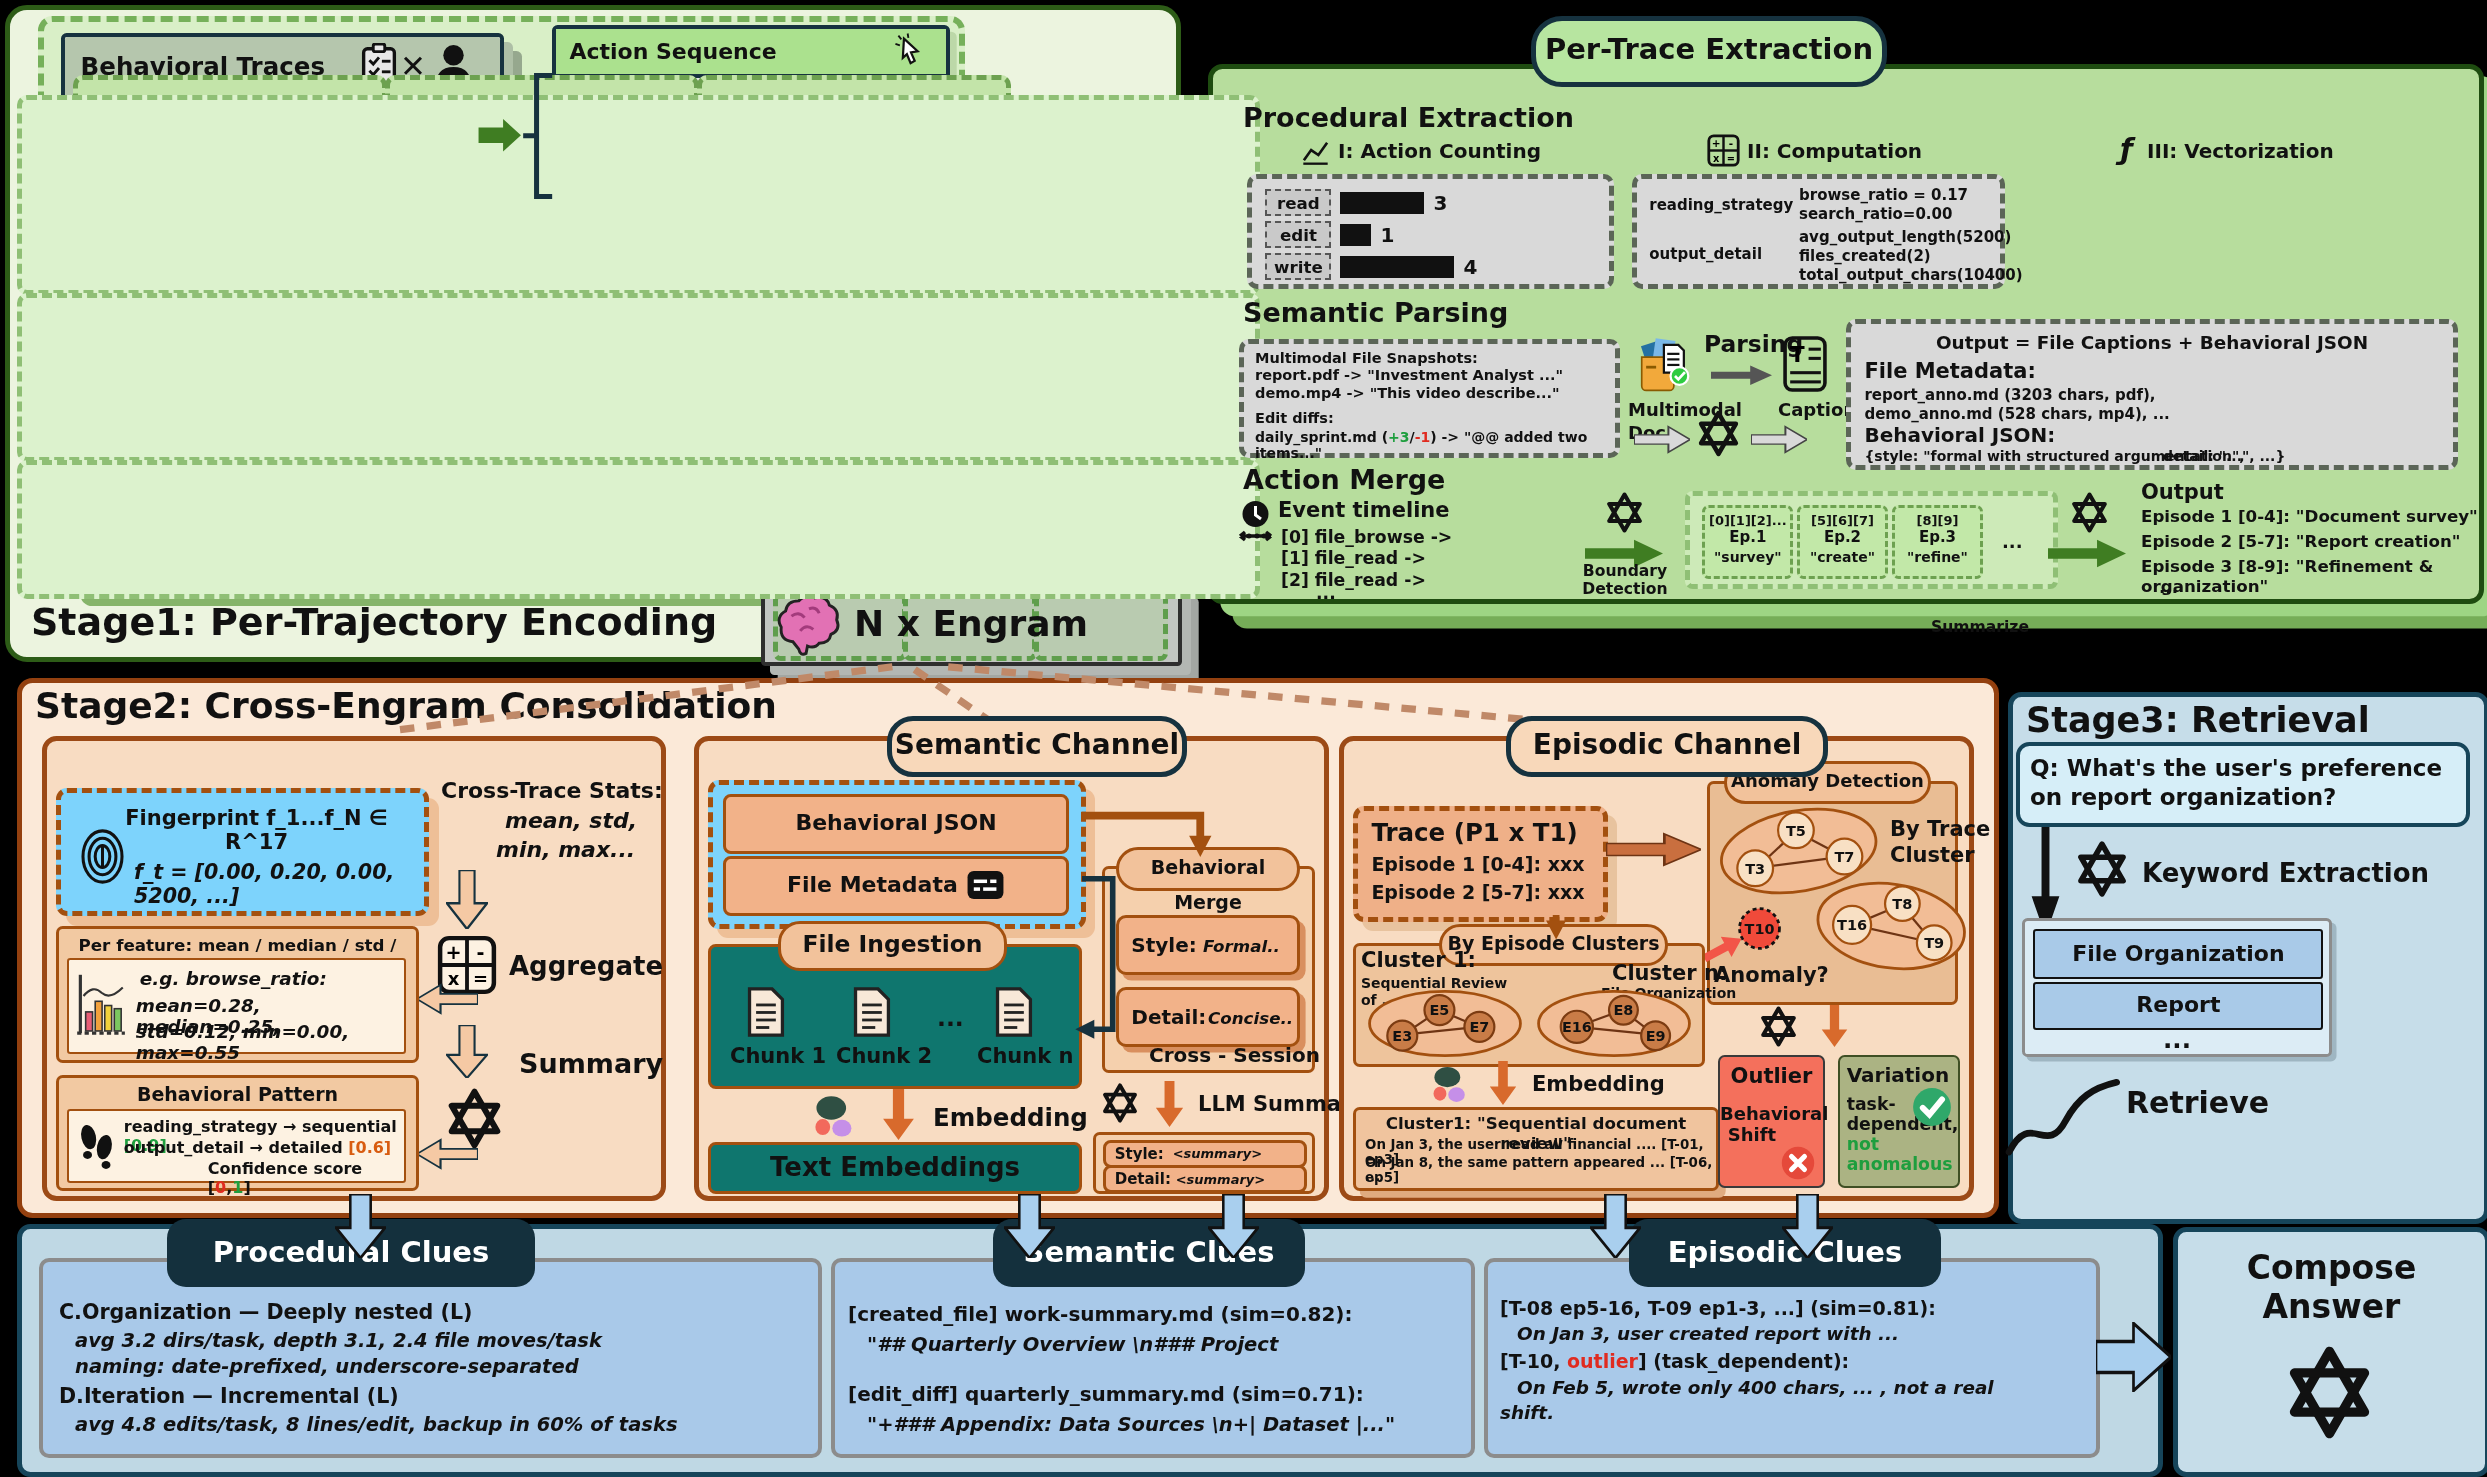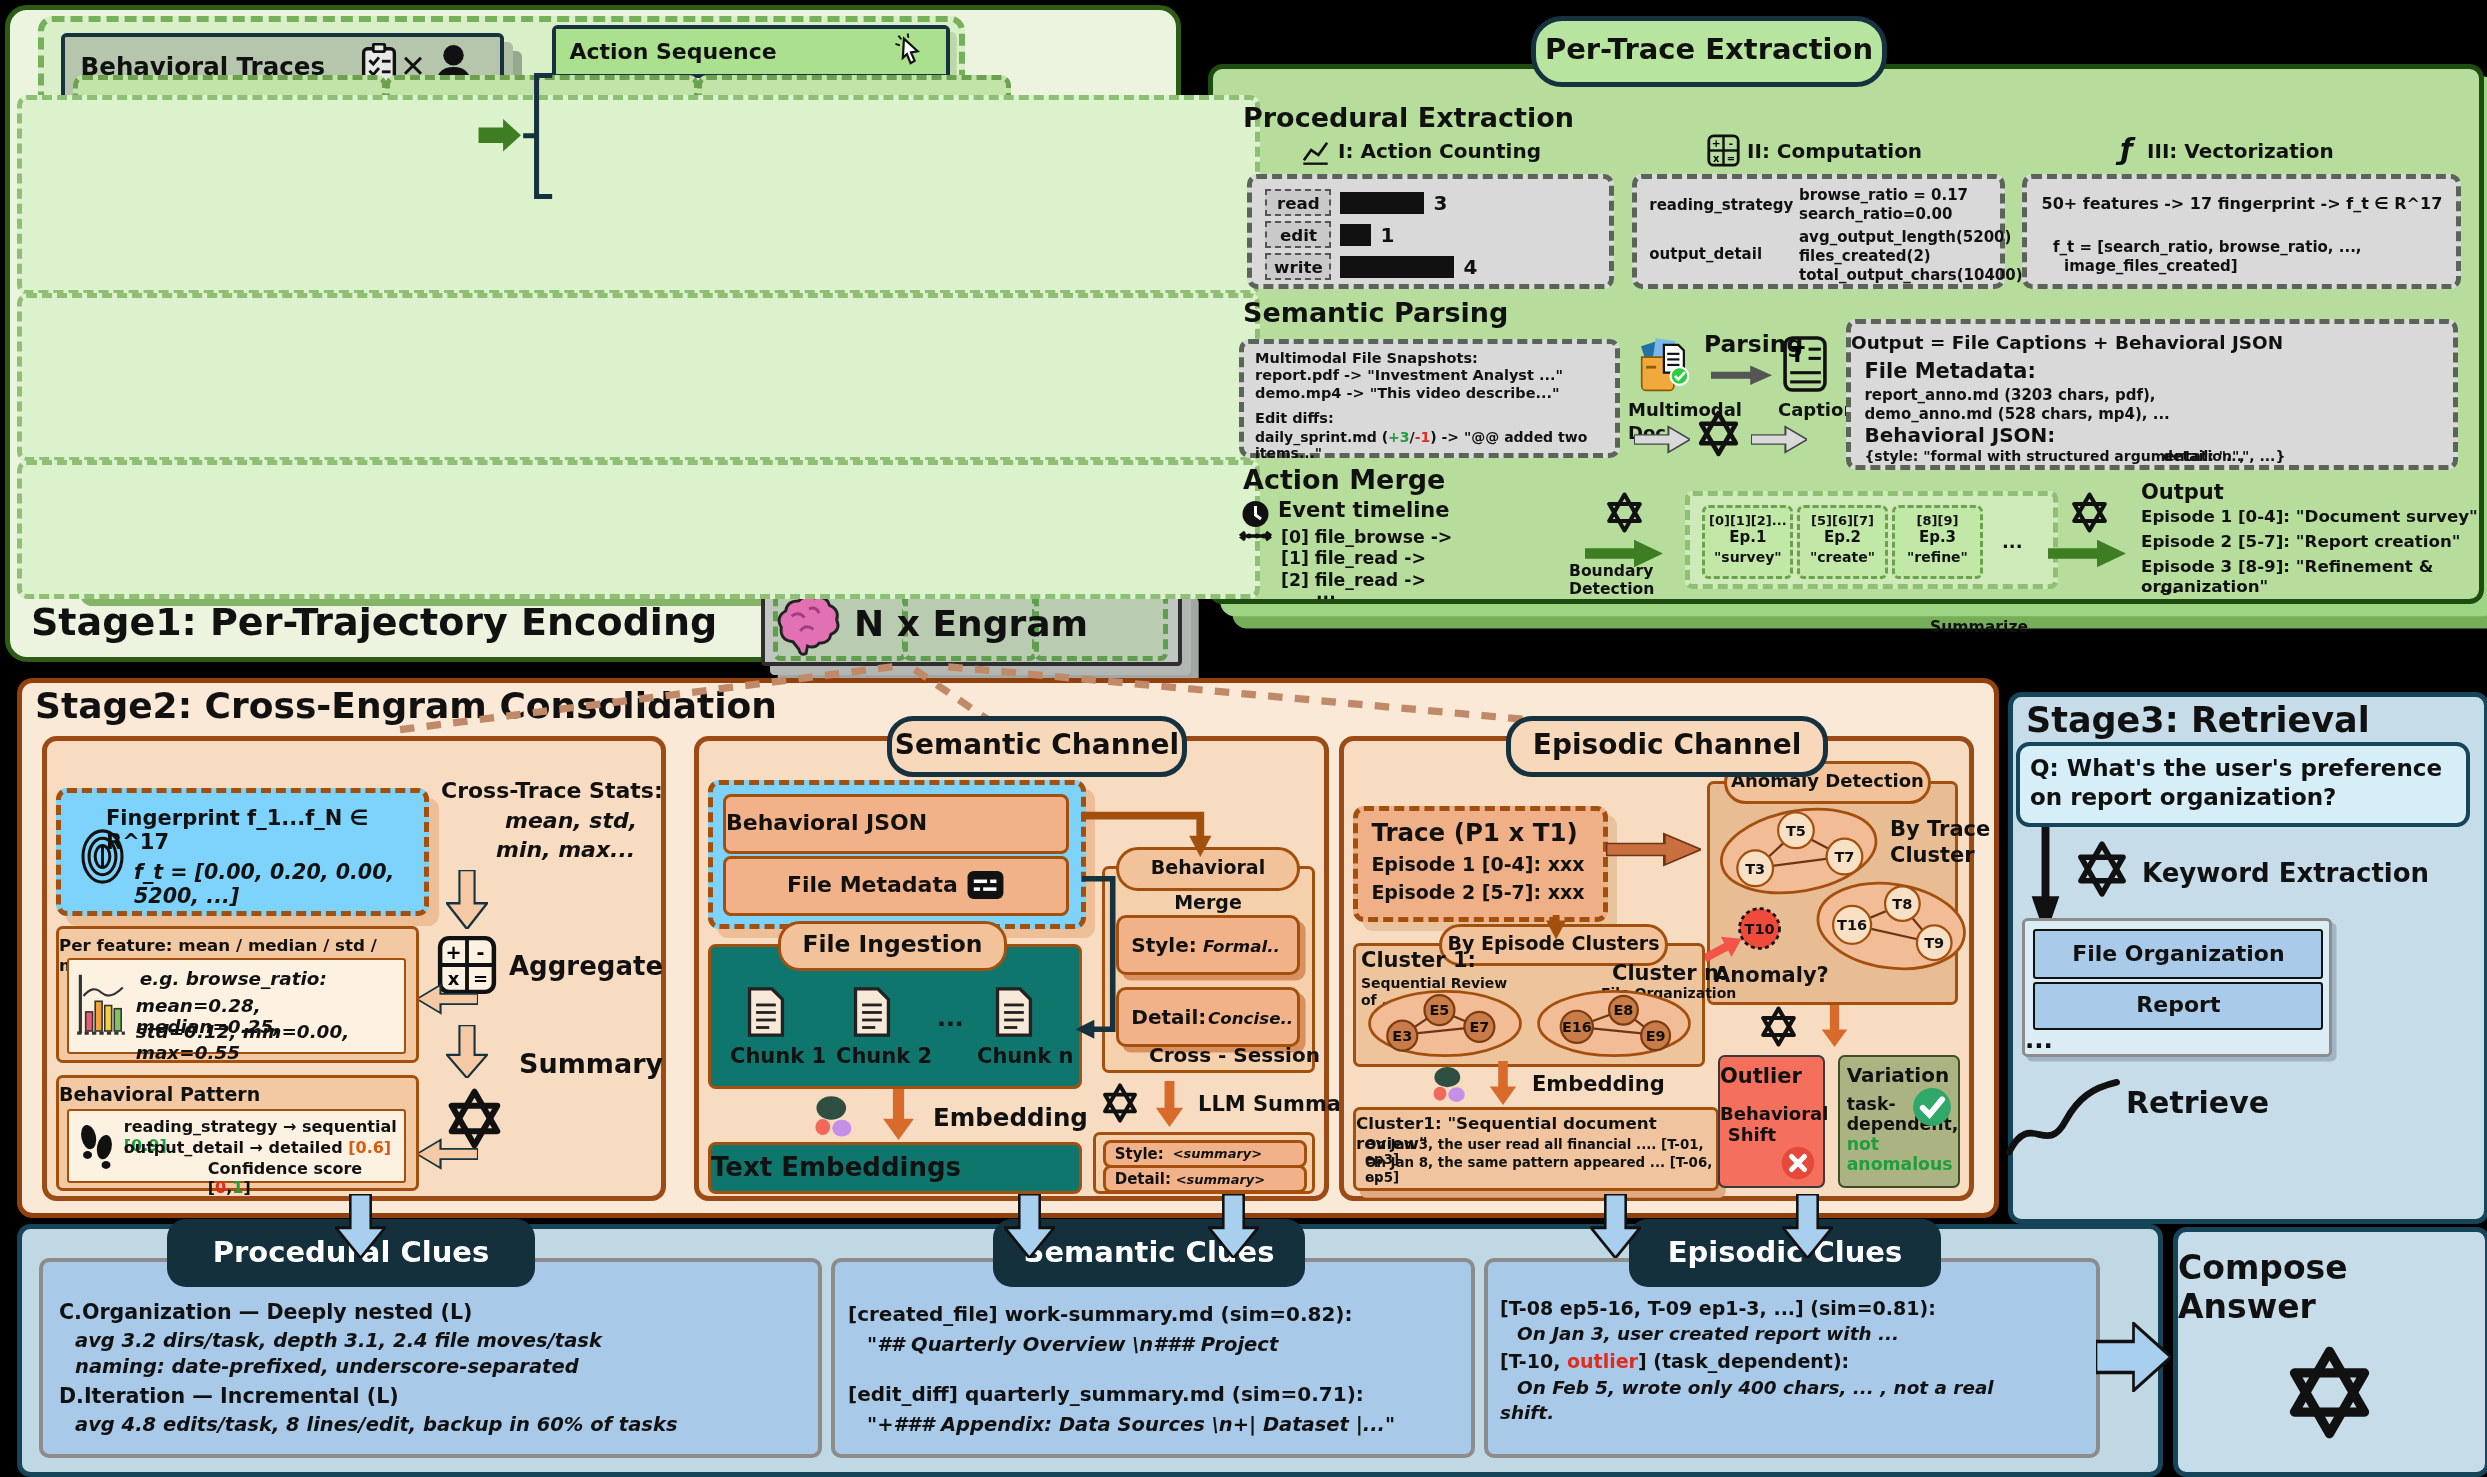--- a/index.html
+++ b/index.html
@@ -1,20 +1,20 @@
 <!DOCTYPE html>
 <html style="font-size:9px"><head>
 <meta charset="utf-8">
 <style>
   html,body{margin:0;padding:0;background:#000;}
   #canvas{position:relative;width:2487px;height:1478px;background:#000;overflow:hidden;
     font-family:"DejaVu Sans",sans-serif;color:#111;}
   .abs{position:absolute;}
   .b{font-weight:bold;} .i{font-style:italic;}
-  .ctr{text-align:left;}
+  .ctr{text-align:center;}
   
   .stage1{left:4.5px;top:4.5px;width:1166px;height:647px;background:#ecf4df;border:5.6px solid #2d5c17;border-radius:22px;}
   .inputbox{left:38px;top:15.6px;width:915px;height:237px;background:#d9efc7;border:6.1px dashed #76b05a;border-radius:14.5px;}
   .btcard{left:61px;top:33px;width:435px;height:134px;background:#e8e8e8;border:4.5px solid #16323f;border-radius:5.6px;box-shadow:9px 9px 0 #aebfa6,18px 18px 0 #96a88e;}
   .btcard .hd{position:absolute;left:0;top:0;width:100%;height:58px;background:#b5c6ad;border-bottom:4.5px solid #16323f;border-radius:2.2px 2.2px 0 0;}
   .cardtitle{font-size:24.5px;font-weight:bold;}
   .greencard{background:#e8e8e8;border:4.5px solid #16323f;border-radius:5.6px;box-shadow:6.7px 6.7px 0 #bcd8a8;}
   .greencard .hd{position:absolute;left:0;top:0;width:100%;height:45px;background:#abe18e;border-bottom:4.5px solid #16323f;}
   .seqrow{display:flex;align-items:center;}
   .tok{position:relative;display:inline-block;width:32px;height:35px;background:#b9b9b9;
@@ -443,25 +443,20 @@
   <div class="abs graybox" style="left:1632px;top:174px;width:363px;height:105px;">
     <span class="abs mono" style="left:12.3px;top:16.7px;">reading_strategy</span>
     <span class="abs mono" style="left:162px;top:6.7px;">browse_ratio = 0.17</span>
     <span class="abs mono" style="left:162px;top:26px;">search_ratio=0.00</span>
     <span class="abs mono" style="left:12.3px;top:66px;">output_detail</span>
     <span class="abs mono" style="left:162px;top:49px;">avg_output_length(5200)</span>
     <span class="abs mono" style="left:162px;top:68px;">files_created(2)</span>
     <span class="abs mono" style="left:162px;top:87px;">total_output_chars(10400)</span>
   </div>
 
-  <div class="abs graybox" style="left:2022px;top:174px;width:429px;height:105px;">
-    <span class="abs mono" style="left:14.5px;top:14.5px;font-size:16px;">50+ features -&gt; 17 fingerprint -&gt; f_t ∈ R^17</span>
-    <span class="abs mono" style="left:26px;top:59px;">f_t = [search_ratio, browse_ratio, ...,</span>
-    <span class="abs mono" style="left:37px;top:78px;">image_files_created]</span>
-  </div>
 
   <div class="abs ptsec" style="top:293px;height:159px;"></div>
   <span class="abs secttl" style="left:1243px;top:297px;">Semantic Parsing</span>
 
   <div class="abs graybox" style="left:1239px;top:339px;width:371px;height:109px;">
     <span class="abs mono" style="left:11px;top:5.6px;font-size:14.5px;">Multimodal File Snapshots:</span>
     <span class="abs mono" style="left:11px;top:23.4px;font-size:14.5px;">report.pdf -&gt; "Investment Analyst ..."</span>
     <span class="abs mono" style="left:11px;top:41px;font-size:14.5px;">demo.mp4 -&gt; "This video describe..."</span>
     <span class="abs mono" style="left:11px;top:66px;font-size:14.5px;">Edit diffs:</span>
     <span class="abs mono" style="left:11px;top:85px;font-size:14px;"><span>daily_sprint.md (</span><span class="gr">+3</span><span>/</span><span class="rd">-1</span><span>) -&gt; "@@ added two items..."</span></span>

